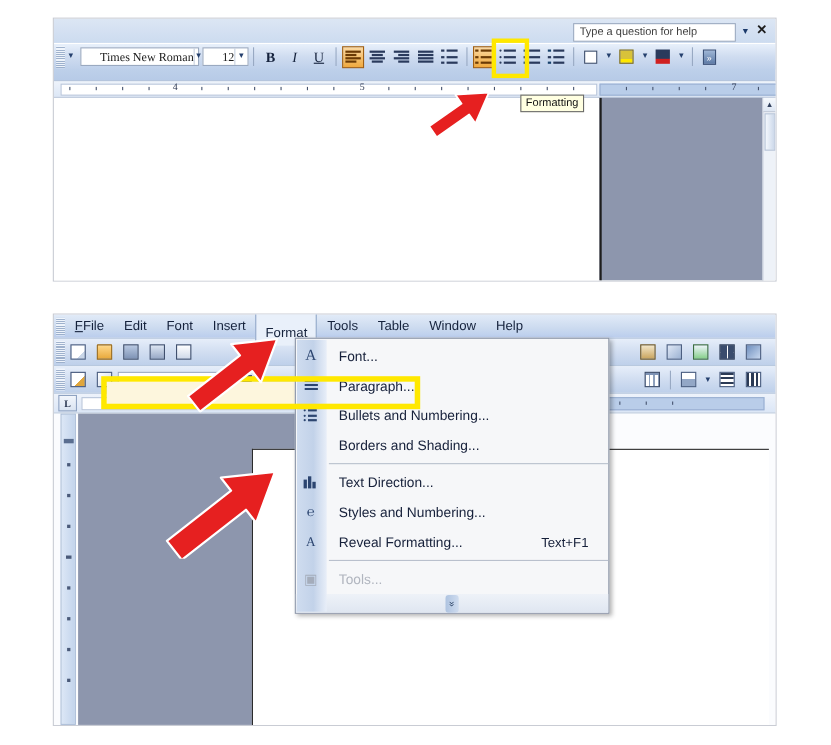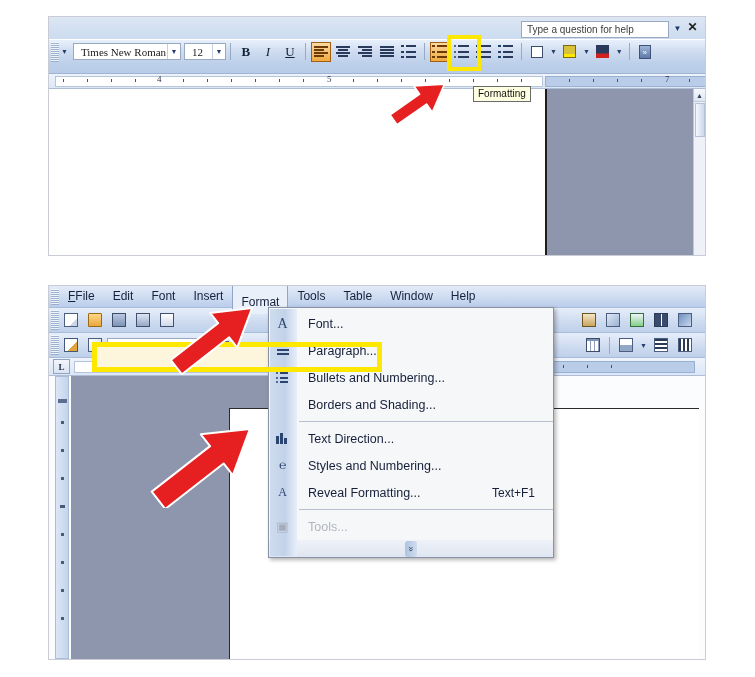--- a/index.html
+++ b/index.html
@@ -57,21 +57,21 @@
   }
   .grip {
     width: 8px; height: 20px; margin-left: 2px;
     background: repeating-linear-gradient(to bottom,#f4f8fd 0 1px, #95a9c6 1px 2px);
     opacity:.85;
   }
   .mini-caret { font-size: 7px; color:#25406e; padding:0 2px; }
   .combo {
     height: 17px; background:#fff; border:1px solid #9aa9c0;
     display:flex; align-items:center;
-    font-size:11px; color:#1a1a1a; padding-left:7px;
+    font-size:11px; color:#1a1a1a; padding-left:17px;
     margin-left:3px;
   }
   .combo .val { flex:1; white-space:nowrap; font-family:"Liberation Serif", serif; }
   .combo .arw {
     width:13px; text-align:center; font-size:7px; color:#25406e;
     border-left:1px solid #c5cfdf; height:100%; line-height:16px;
   }
   .combo-font { width: 108px; }
   .combo-size { width: 42px; }
   .tb-sep { width:1px; height:17px; background:#98a9c3; margin:0 4px; }

